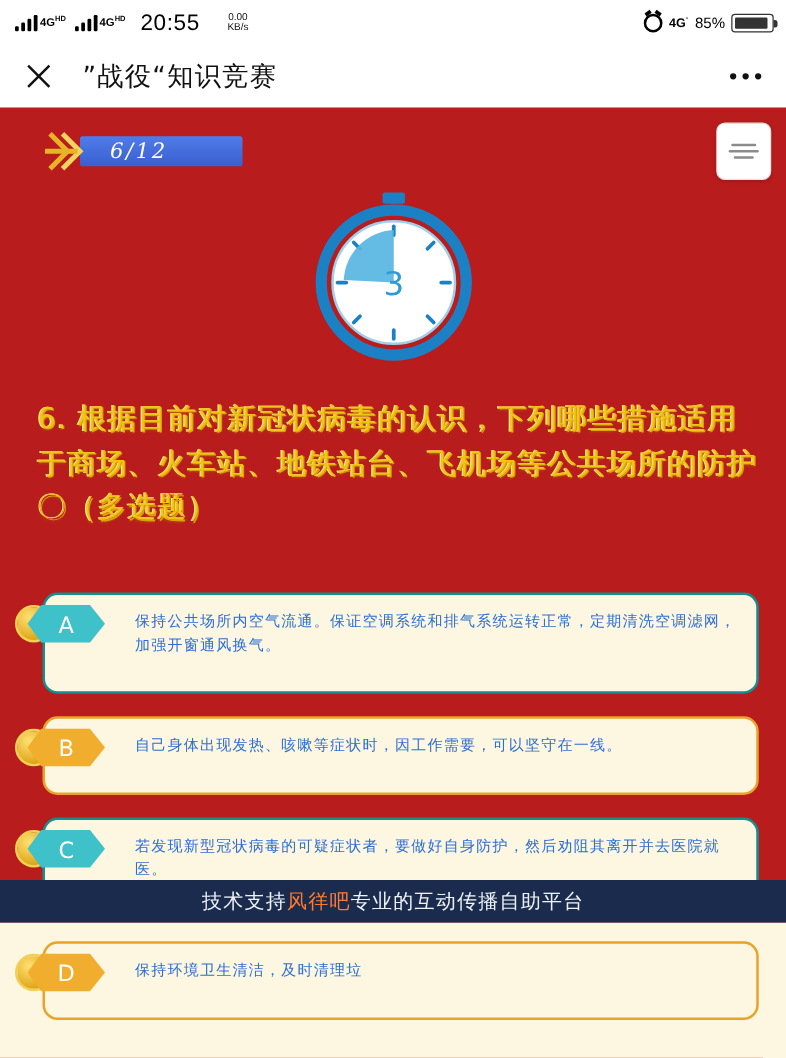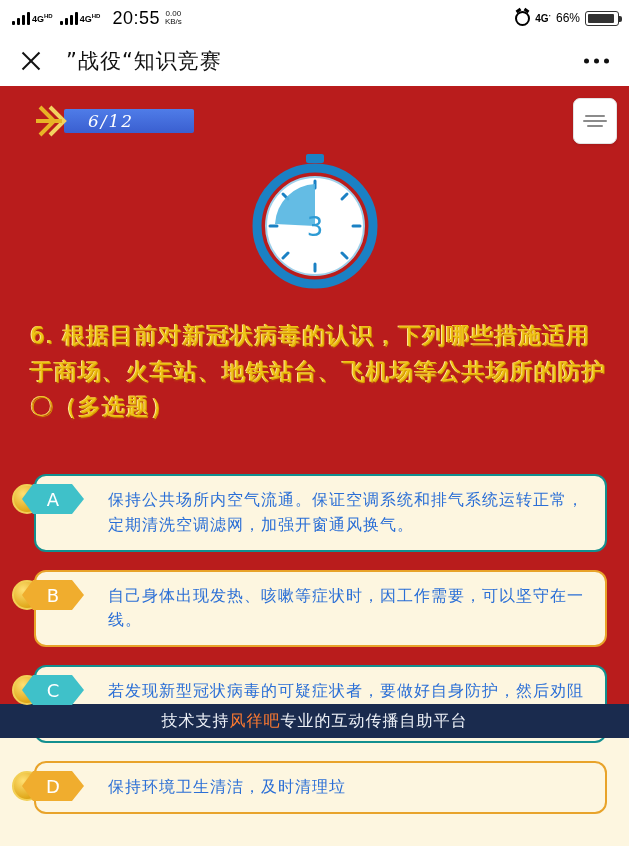--- a/index.html
+++ b/index.html
@@ -49,21 +49,21 @@
     font-weight: bold;
   }
   .net-label sup { font-size: 6px; vertical-align: super; }
   .sb-gap { width: 7px; }
   .clock-time {
     margin-left: 12px;
     font-size: 18px;
     letter-spacing: 0.5px;
   }
   .speed {
-    margin-left: 5px;
+    margin-left: 22px;
     font-size: 8px;
     line-height: 1.05;
     text-align: center;
     color: #111;
   }
   .sb-right {
     position: absolute;
     right: 10px;
     top: 0; bottom: 0;
     display: flex;
@@ -250,22 +250,22 @@
   }
   .option {
     position: relative;
     margin: 0 22px 18px 34px;
     min-height: 56px;
   }
   .opt-body {
     border: 2px solid #138f8f;
     border-radius: 12px;
     background: #fdf6e0;
-    padding: 12px 14px 12px 72px;
-    font-size: 16px;
+    padding: 12px 14px 28px 72px;
+    font-size: 12px;
     line-height: 1.55;
     letter-spacing: 1px;
     color: #2b6fd6;
     font-family: "DejaVu Sans", sans-serif;
   }
   .option.warm .opt-body { border-color: #e8a32a; color: #2b6fd6; }
 
   .opt-tag {
     position: absolute;
     left: -12px; top: 8px;
@@ -328,21 +328,21 @@
     <div class="speed">
       <div>0.00</div>
       <div>KB/s</div>
     </div>
 
     <div class="sb-right">
       <div class="alarm-icon"></div>
       <div class="sb-4g">
         <span>4G</span><sup>·</sup>
       </div>
-      <div class="batt-pct">66%</div>
+      <div class="batt-pct">85%</div>
       <div class="batt">
         <div class="batt-fill" id="battFill" style="width:92%"></div>
       </div>
     </div>
   </div>
 
   <div class="titlebar">
     <div class="close-x"></div>
     <div class="page-title">”战役“知识竞赛</div>
     <div class="more-dots">

